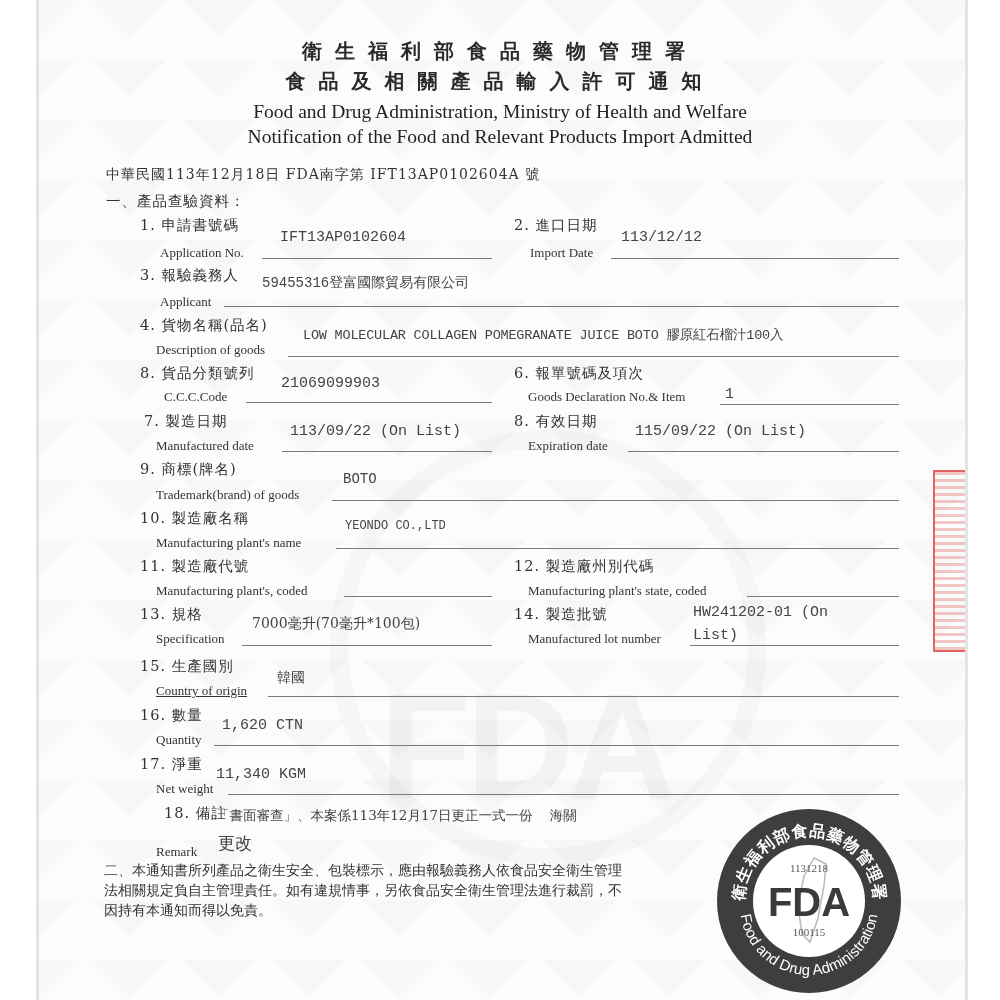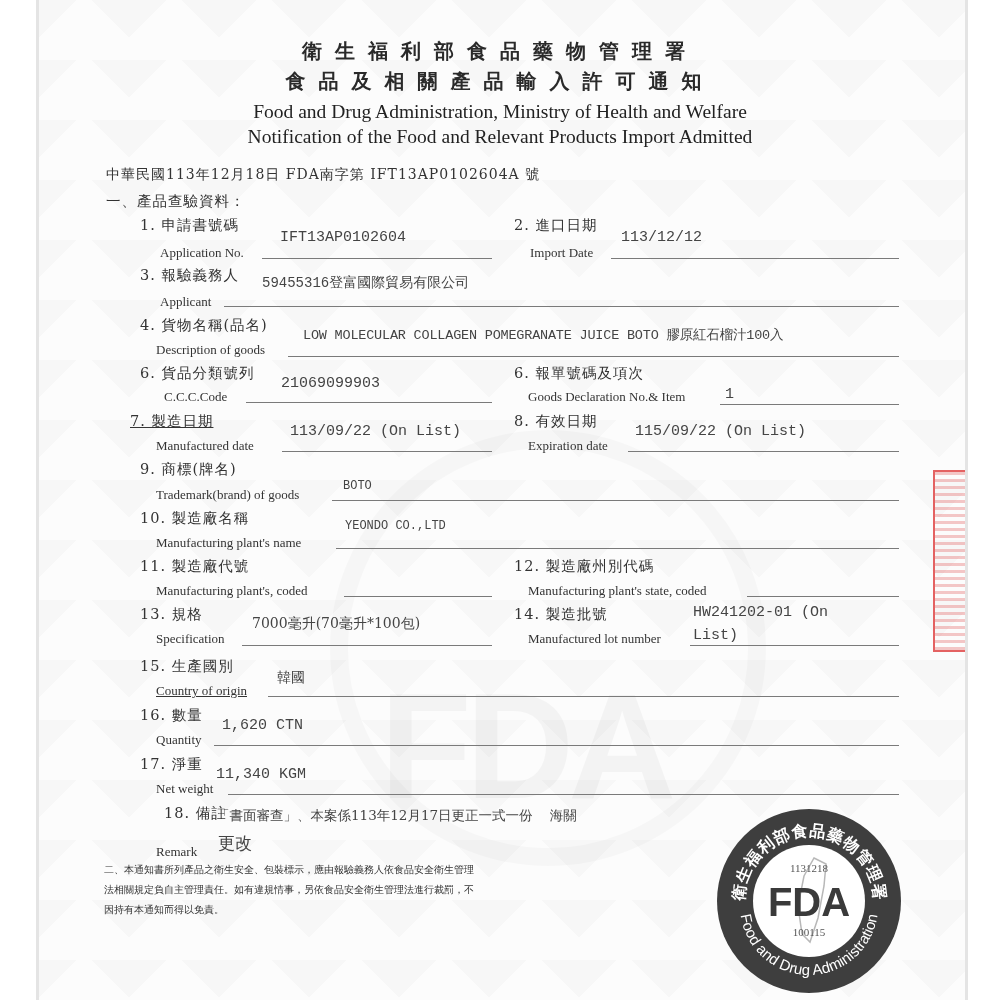--- a/index.html
+++ b/index.html
@@ -27,21 +27,21 @@
   }
   .title-en {
     position:absolute; left:0; width:1000px; text-align:center;
     font-family:"Liberation Serif", serif; color:#222; font-size:19.5px;
   }
   .zh { font-family:"DejaVu Serif", serif; font-size:14.5px; color:#333; letter-spacing:1px; white-space:nowrap; }
   .en { font-family:"Liberation Serif", serif; font-size:13px; color:#333; white-space:nowrap; }
   .val { font-family:"Liberation Mono", monospace; font-size:15px; color:#444; white-space:nowrap; }
   .valzh { font-family:"DejaVu Serif", serif; font-size:14px; color:#444; white-space:nowrap; }
   .line { position:absolute; height:1px; background:#7a7a7a; }
-  .notice { font-family:Liberation Sans, sans-serif; font-size:10px; color:#333; line-height:20px; white-space:nowrap; }
+  .notice { font-family:Liberation Sans, sans-serif; font-size:14px; color:#333; line-height:20px; white-space:nowrap; }
   .seal {
     position:absolute; left:714px; top:806px; width:190px; height:190px;
   }
   .red-stamp {
     position:absolute; left:933px; top:470px; width:30px; height:178px;
     border:2px solid #e04848; border-right:none;
     background:repeating-linear-gradient(0deg, rgba(224,72,72,0.35) 0 3px, transparent 3px 7px);
     opacity:0.85;
   }
   .watermark {
@@ -81,43 +81,43 @@
 <div class="abs zh" style="left:140px;top:266px;">3. 報驗義務人</div>
 <div class="abs en" style="left:160px;top:294px;">Applicant</div>
 <div class="abs val" style="left:262px;top:274px;font-size:14px;">59455316登富國際貿易有限公司</div>
 <div class="line" style="left:224px;top:306px;width:675px;"></div>
 
 <div class="abs zh" style="left:140px;top:316px;">4. 貨物名稱(品名)</div>
 <div class="abs en" style="left:156px;top:342px;">Description of goods</div>
 <div class="abs val" style="left:303px;top:326px;font-size:13.5px;letter-spacing:-0.2px;">LOW MOLECULAR COLLAGEN POMEGRANATE JUICE BOTO 膠原紅石榴汁100入</div>
 <div class="line" style="left:288px;top:356px;width:611px;"></div>
 
-<div class="abs zh" style="left:140px;top:364px;">6. 貨品分類號列</div>
+<div class="abs zh" style="left:140px;top:364px;">8. 貨品分類號列</div>
 <div class="abs en" style="left:164px;top:389px;">C.C.C.Code</div>
 <div class="abs val" style="left:281px;top:375px;">21069099903</div>
 <div class="line" style="left:246px;top:402px;width:246px;"></div>
 
 <div class="abs zh" style="left:514px;top:364px;">6. 報單號碼及項次</div>
 <div class="abs en" style="left:528px;top:389px;">Goods Declaration No.&amp; Item</div>
 <div class="abs val" style="left:725px;top:386px;">1</div>
 <div class="line" style="left:720px;top:404px;width:179px;"></div>
 
-<div class="abs zh" style="left:130px;top:412px;text-decoration:underline;">7. 製造日期</div>
+<div class="abs zh" style="left:144px;top:412px;">7. 製造日期</div>
 <div class="abs en" style="left:156px;top:438px;">Manufactured date</div>
 <div class="abs val" style="left:290px;top:423px;">113/09/22  (On List)</div>
 <div class="line" style="left:282px;top:451px;width:210px;"></div>
 
 <div class="abs zh" style="left:514px;top:412px;">8. 有效日期</div>
 <div class="abs en" style="left:528px;top:438px;">Expiration date</div>
 <div class="abs val" style="left:635px;top:423px;">115/09/22  (On List)</div>
 <div class="line" style="left:628px;top:451px;width:271px;"></div>
 
 <div class="abs zh" style="left:140px;top:460px;">9. 商標(牌名)</div>
 <div class="abs en" style="left:156px;top:487px;">Trademark(brand) of goods</div>
-<div class="abs val" style="left:343px;top:471px;font-size:12px;margin-top:8px;">BOTO</div>
+<div class="abs val" style="left:343px;top:471px;font-size:14px;">BOTO</div>
 <div class="line" style="left:332px;top:500px;width:567px;"></div>
 
 <div class="abs zh" style="left:140px;top:509px;">10. 製造廠名稱</div>
 <div class="abs en" style="left:156px;top:535px;">Manufacturing plant's name</div>
 <div class="abs val" style="left:345px;top:519px;font-size:12px;">YEONDO CO.,LTD</div>
 <div class="line" style="left:336px;top:548px;width:563px;"></div>
 
 <div class="abs zh" style="left:140px;top:557px;">11. 製造廠代號</div>
 <div class="abs en" style="left:156px;top:583px;text-align:center;">Manufacturing plant's, coded</div>
 <div class="abs val" style="left:350px;top:571px;"></div>

